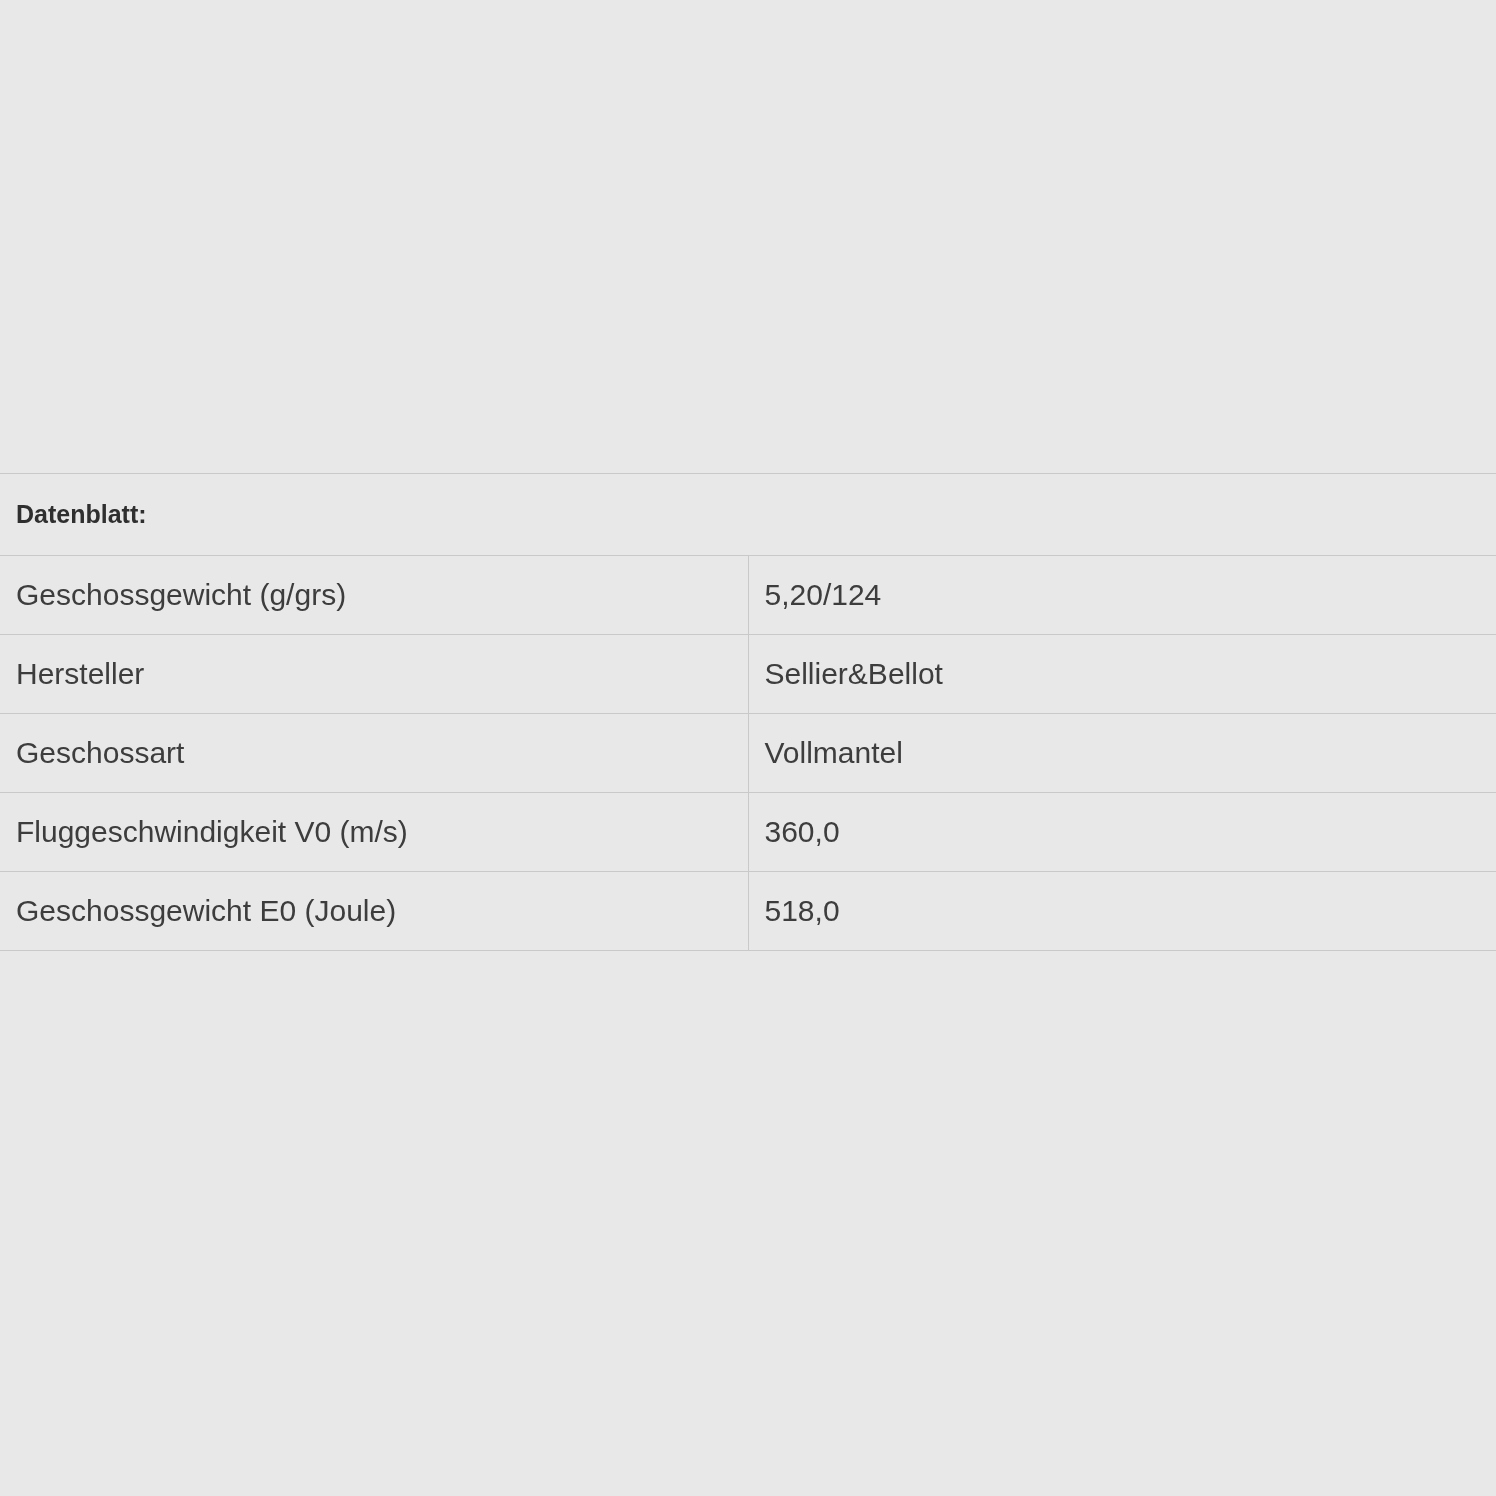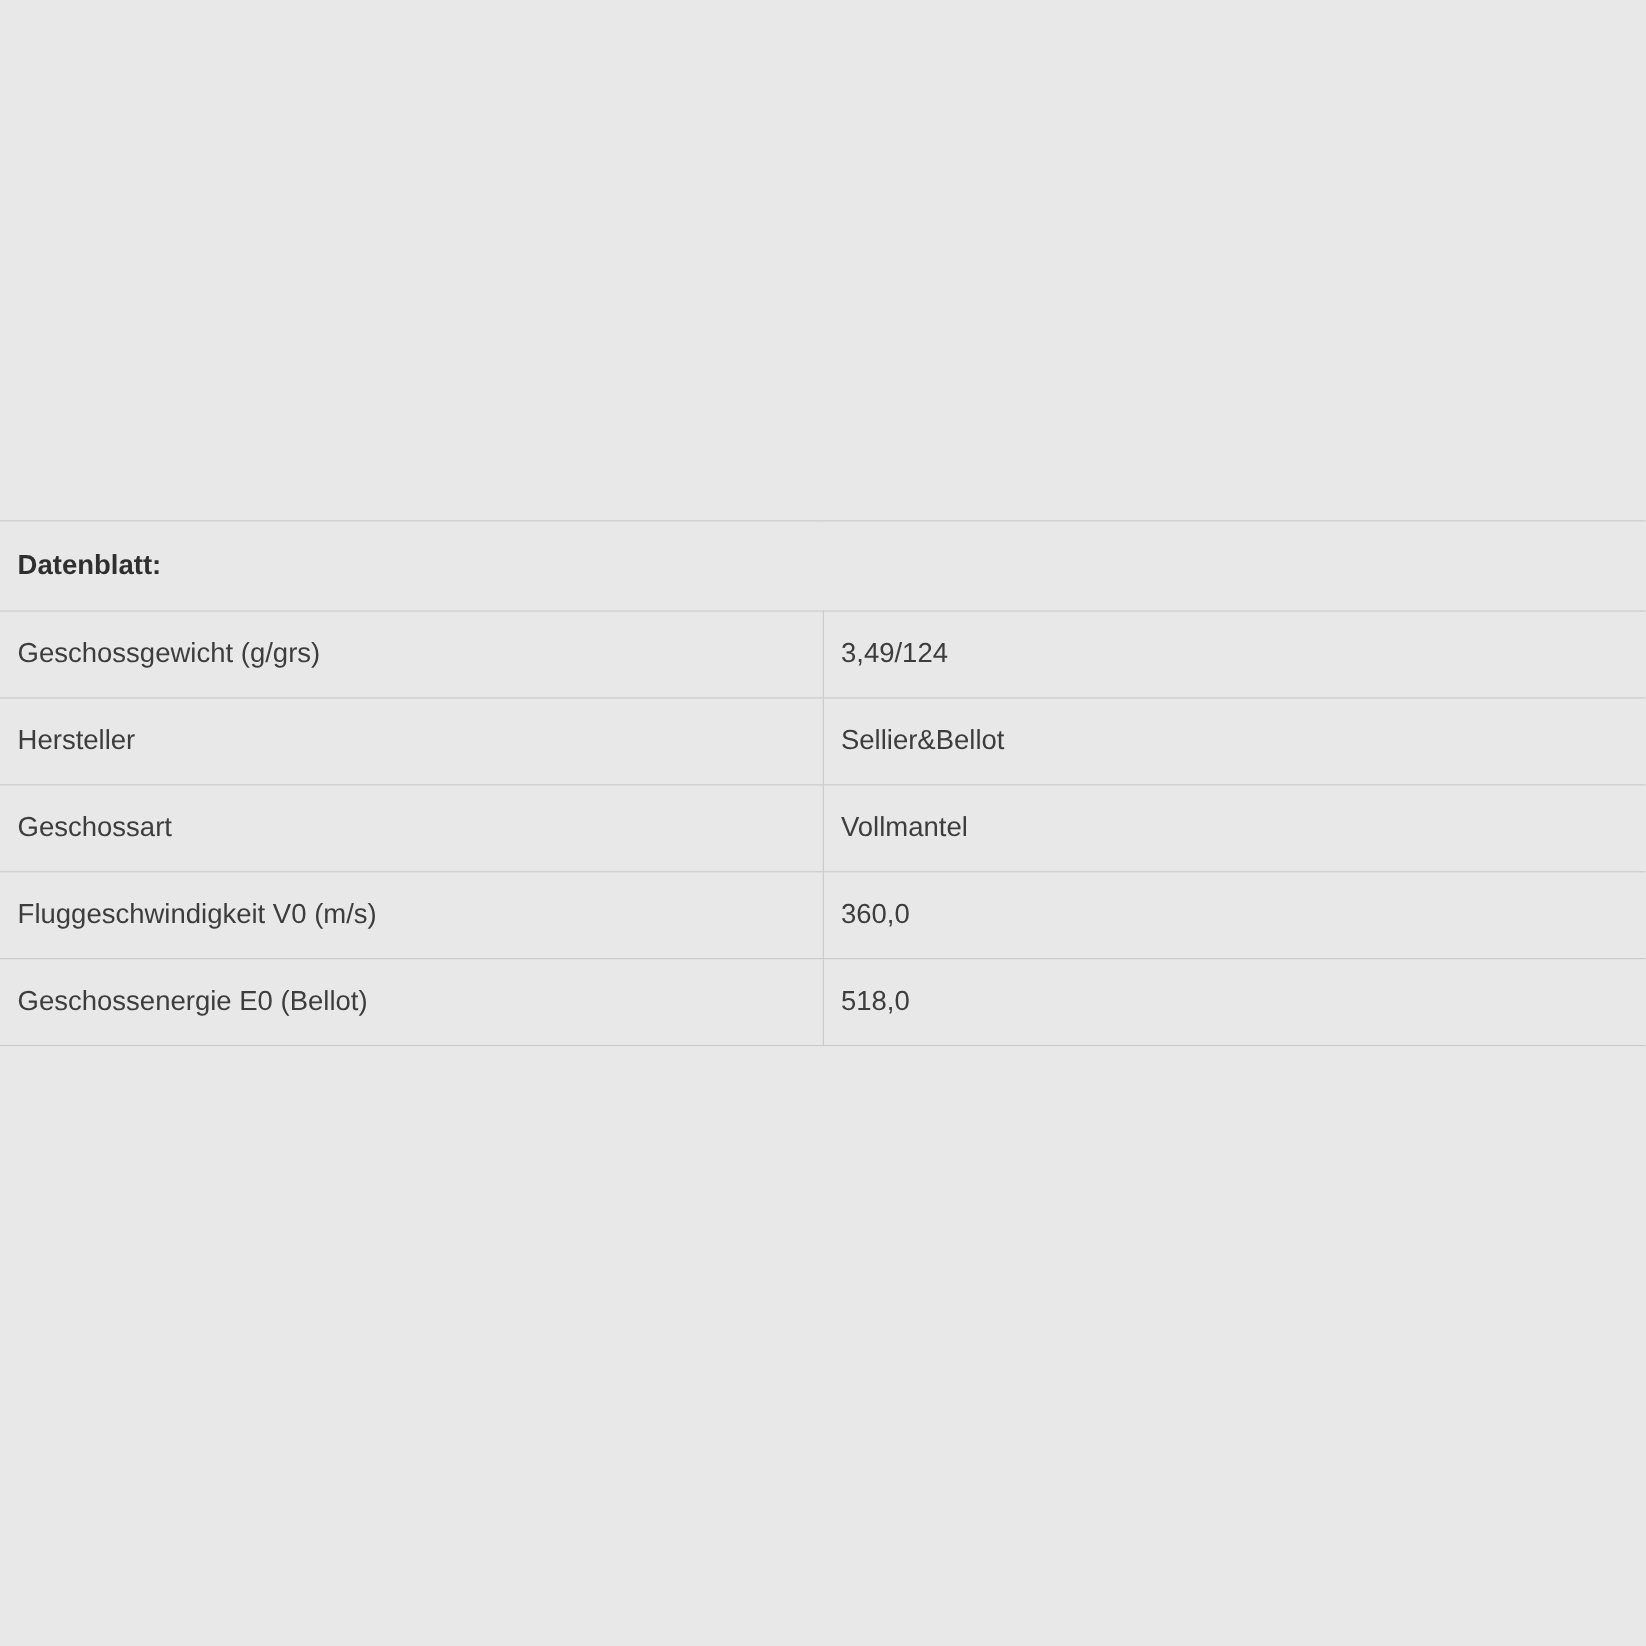--- a/index.html
+++ b/index.html
@@ -37,21 +37,21 @@
   }
 
   .spec-table td, .spec-table th {
     border-top: 1px solid #c9c9c9;
     border-bottom: 1px solid #c9c9c9;
     padding: 0 16px;
     height: 78px;
     vertical-align: middle;
     text-align: left;
     font-weight: normal;
-    font-size: 25px;
+    font-size: 30px;
     line-height: 1.25;
     color: #3d3d3d;
   }
 
   .header-row td {
     font-weight: bold;
     font-size: 25px;
     color: #2f2f2f;
     border-bottom: 1px solid #c9c9c9;
     height: 81px;
@@ -74,33 +74,33 @@
 <body>
 
 <div class="page">
   <table class="spec-table">
     <tbody>
       <tr class="header-row">
         <td colspan="2">Datenblatt:</td>
       </tr>
       <tr>
         <td class="col-label">Geschossgewicht (g/grs)</td>
-        <td class="col-value">3,49/124</td>
+        <td class="col-value">5,20/124</td>
       </tr>
       <tr>
         <td class="col-label">Hersteller</td>
         <td class="col-value">Sellier&amp;Bellot</td>
       </tr>
       <tr>
         <td class="col-label">Geschossart</td>
         <td class="col-value">Vollmantel</td>
       </tr>
       <tr>
         <td class="col-label">Fluggeschwindigkeit V0 (m/s)</td>
         <td class="col-value">360,0</td>
       </tr>
       <tr>
-        <td class="col-label">Geschossenergie E0 (Bellot)</td>
+        <td class="col-label">Geschossgewicht E0 (Joule)</td>
         <td class="col-value">518,0</td>
       </tr>
     </tbody>
   </table>
 </div>
 
 </body></html>

